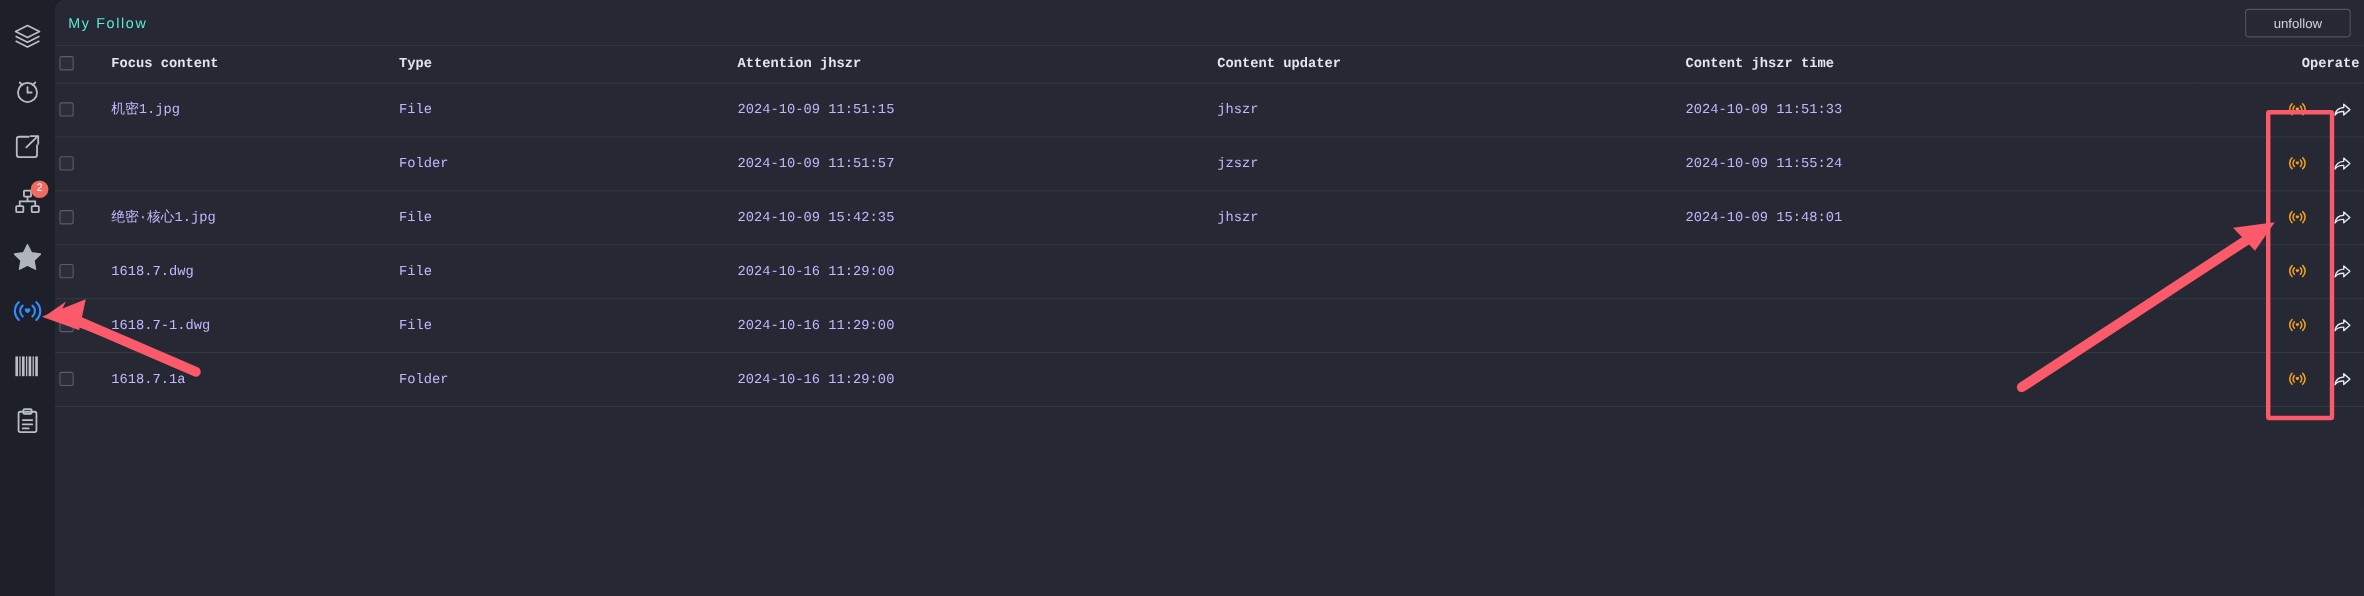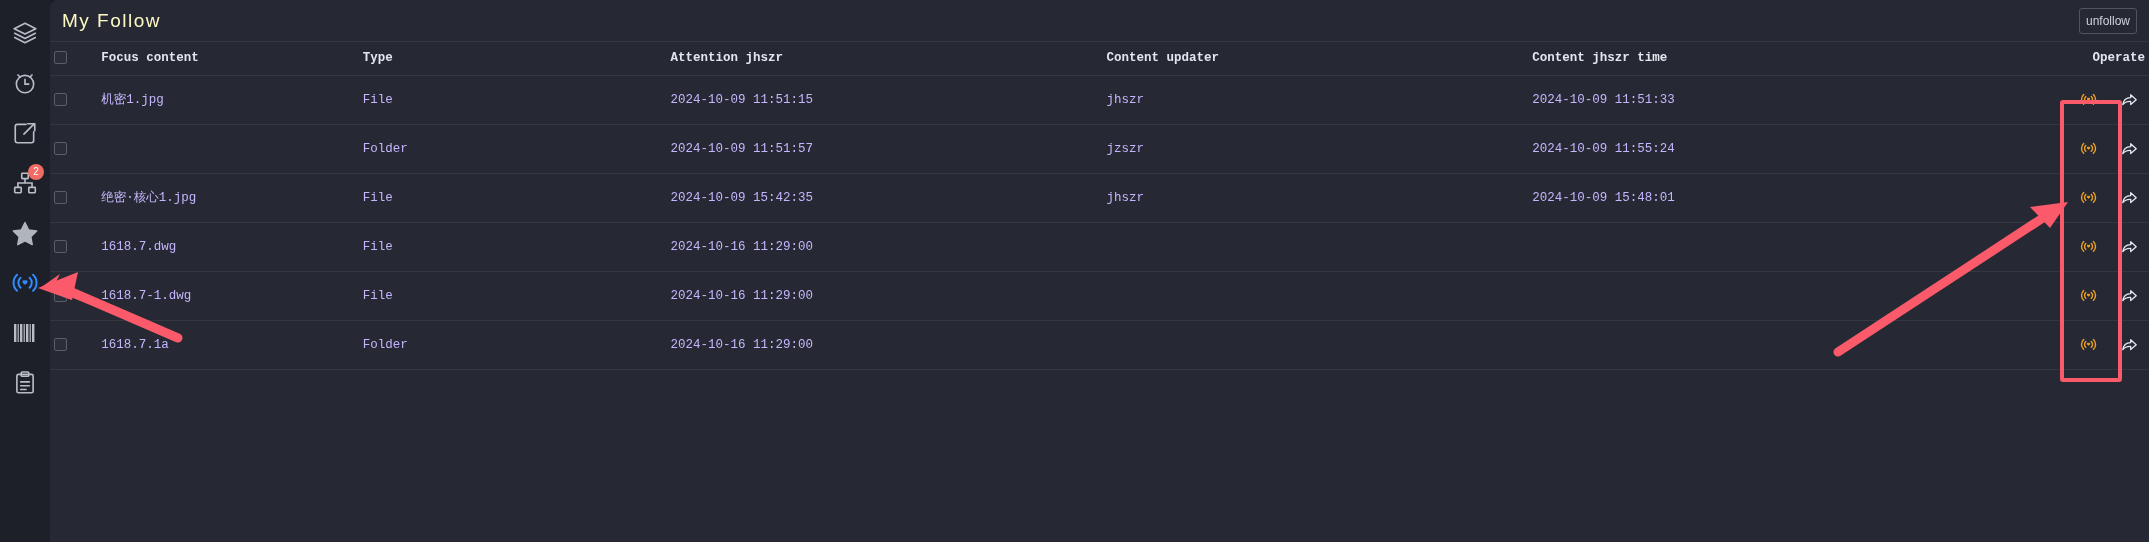--- a/index.html
+++ b/index.html
@@ -60,33 +60,33 @@
   .topbar {
     height: 42px;
     flex: 0 0 42px;
     display: flex;
     align-items: center;
     padding: 0 12px 0 12px;
     border-bottom: 1px solid #33363f;
     background: #262933;
   }
   .page-title {
-    color: #fef9c3;
-    font-size: 19px;
+    color: #5eead4;
+    font-size: 13px;
     letter-spacing: 1.5px;
     font-weight: 400;
     flex: 1 1 auto;
   }
   .unfollow-btn {
     border: 1px solid #50545e;
     border-radius: 3px;
     background: transparent;
     color: #cfd3dc;
     font-size: 12px;
-    padding: 5px 6px;
+    padding: 5px 25px;
     cursor: pointer;
     font-family: "Liberation Sans", sans-serif;
   }
 
   
   .table-wrap { flex: 1 1 auto; position: relative; font-family: Liberation Mono, monospace; }
   table.ftable {
     width: 100%;
     border-collapse: collapse;
     table-layout: fixed;

